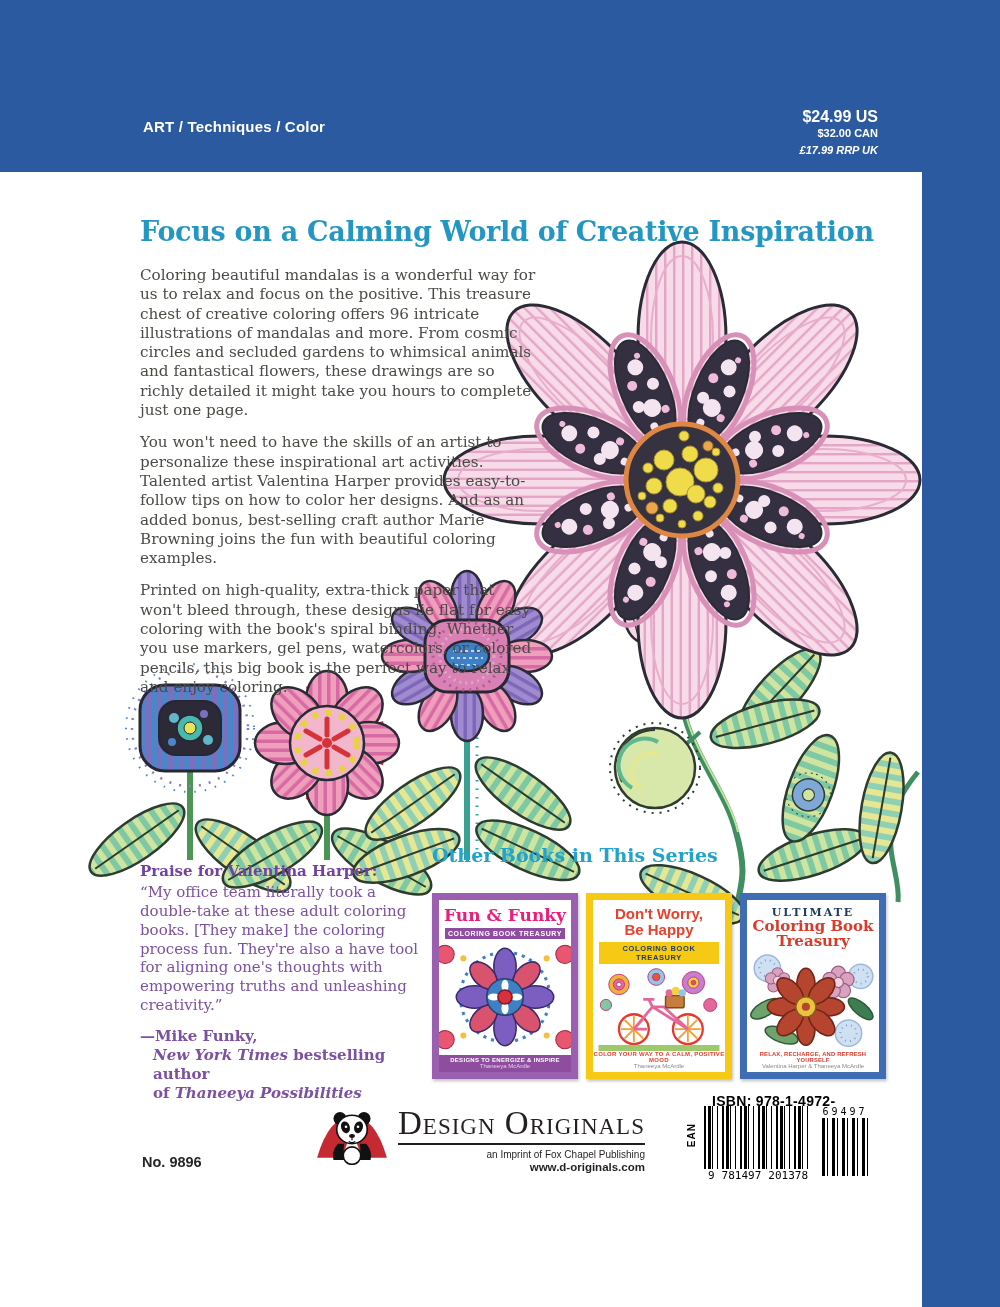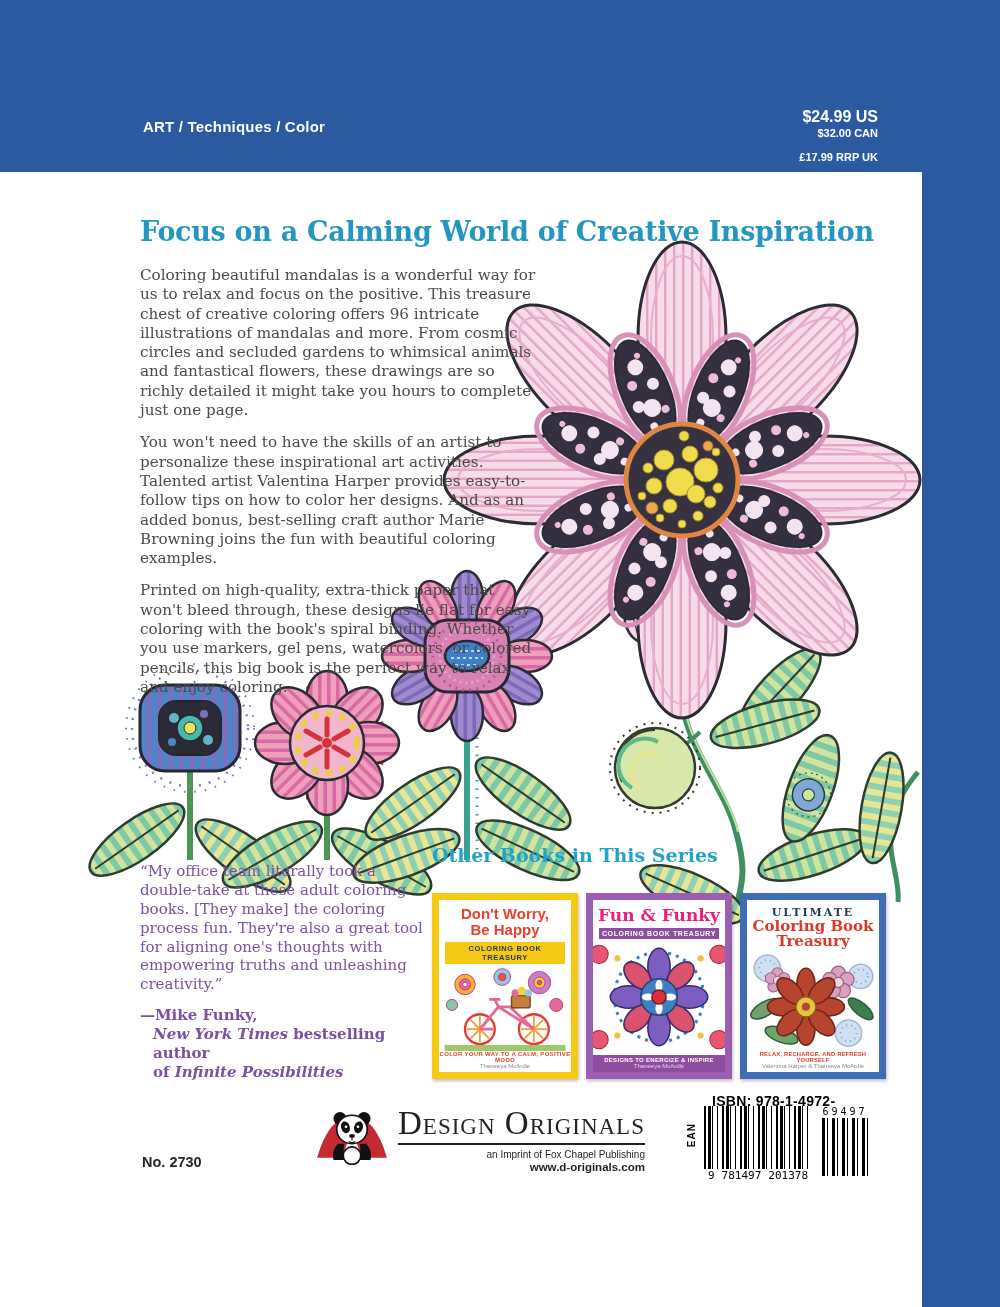--- a/index.html
+++ b/index.html
@@ -12,21 +12,21 @@
   
   .topbar-category {
     position:absolute; left:143px; top:118px;
     color:#fff; font-weight:bold; font-size:15px; letter-spacing:.2px;
   }
   .pricing {
     position:absolute; right:122px; top:108px; text-align:right; color:#fff;
   }
   .price-us { font-size:16px; font-weight:bold; }
   .price-can { font-size:11px; font-weight:bold; margin-top:1px; }
-  .price-uk { font-size:11px; font-weight:bold; margin-top:12px; }
+  .price-uk { font-size:11px; font-weight:bold; font-style:italic; margin-top:5px; }
 
   
   .sheet {
     position:absolute; left:0; top:172px; width:922px; height:1135px;
     background:#ffffff; overflow:hidden;
   }
   .art-layer { position:absolute; left:0; top:0; width:922px; height:1135px; z-index:0; }
 
   .headline {
     position:absolute; left:140px; top:44px; width:740px; z-index:2;
@@ -389,31 +389,80 @@
 
     <div class="headline">Focus on a Calming World of Creative Inspiration</div>
 
     <div class="copy">
       <p>Coloring beautiful mandalas is a wonderful way for us to relax and focus on the positive. This treasure chest of creative coloring offers 96 intricate illustrations of mandalas and more. From cosmic circles and secluded gardens to whimsical animals and fantastical flowers, these drawings are so richly detailed it might take you hours to complete just one page.</p>
       <p>You won't need to have the skills of an artist to personalize these inspirational art activities. Talented artist Valentina Harper provides easy-to-follow tips on how to color her designs. And as an added bonus, best-selling craft author Marie Browning joins the fun with beautiful coloring examples.</p>
       <p>Printed on high-quality, extra-thick paper that won't bleed through, these designs lie flat for easy coloring with the book's spiral binding. Whether you use markers, gel pens, watercolors, or colored pencils, this big book is the perfect way to relax and enjoy coloring.</p>
     </div>
 
     <div class="praise">
-      <div class="praise-quote">“My office team literally took a double-take at these adult coloring books. [They make] the coloring process fun. They're also a great tool for aligning one's thoughts with empowering truths and unleashing creativity.”</div>
+      <div class="praise-heading">Praise for Valentina Harper:</div>
+      <div class="praise-quote">“My office team literally took a double-take at these adult coloring books. [They make] the coloring process fun. They're also a have tool for aligning one's thoughts with empowering truths and unleashing creativity.”</div>
       <div class="praise-attr">
         <div class="praise-attr-name">—Mike Funky,</div>
         <div class="praise-attr-line bld"><span class="it">New York Times</span><span> bestselling author</span></div>
-        <div class="praise-attr-line bld"><span>of </span><span class="it">Infinite Possibilities</span></div>
+        <div class="praise-attr-line bld"><span>of </span><span class="it">Thaneeya Possibilities</span></div>
       </div>
     </div>
 
     <div class="other-heading">Other Books in This Series</div>
 
     <div class="covers">
+
+      <div class="book bk2">
+        <div class="book-inner">
+          <div class="bk2-title">Fun &amp; Funky</div>
+          <div class="bk2-banner">COLORING BOOK TREASURY</div>
+          <svg class="bk-art" viewBox="0 0 130 96" xmlns="http://www.w3.org/2000/svg">
+            <g transform="translate(65,48)">
+              <circle r="44" fill="none" stroke="#3e7fc6" stroke-width="3" stroke-dasharray="3 5"></circle>
+              <g fill="#7b5ec0" stroke="#3a2a6b" stroke-width="1.5">
+                <ellipse cy="-30" rx="11" ry="18"></ellipse>
+                  <ellipse cy="30" rx="11" ry="18"></ellipse>
+                <ellipse cx="-30" rx="18" ry="11"></ellipse>
+                  <ellipse cx="30" rx="18" ry="11"></ellipse>
+                <g transform="rotate(45)">
+                    <ellipse cy="-30" rx="10" ry="16" fill="#d9536f"></ellipse>
+                    <ellipse cy="30" rx="10" ry="16" fill="#d9536f"></ellipse>
+                    <ellipse cx="-30" rx="16" ry="10" fill="#d9536f"></ellipse>
+                    <ellipse cx="30" rx="16" ry="10" fill="#d9536f"></ellipse>
+                  </g>
+              </g>
+              <circle r="18" fill="#3e7fc6" stroke="#27416b" stroke-width="1.5"></circle>
+              <g fill="#fff">
+                  <ellipse cy="-11" rx="3.5" ry="6"></ellipse>
+                  <ellipse cy="11" rx="3.5" ry="6"></ellipse>
+                  <ellipse cx="-11" rx="6" ry="3.5"></ellipse>
+                  <ellipse cx="11" rx="6" ry="3.5"></ellipse>
+                </g>
+              <circle r="7" fill="#d9303e" stroke="#7b1a24" stroke-width="1.5"></circle>
+            </g>
+            <g fill="#e8566f" stroke="#a12a44" stroke-width="1">
+              <circle cx="6" cy="6" r="9"></circle>
+                <circle cx="124" cy="6" r="9"></circle>
+                <circle cx="6" cy="90" r="9"></circle>
+                <circle cx="124" cy="90" r="9"></circle>
+            </g>
+            <g fill="#f2c23e">
+                <circle cx="24" cy="10" r="3"></circle>
+                <circle cx="106" cy="10" r="3"></circle>
+                <circle cx="24" cy="86" r="3"></circle>
+                <circle cx="106" cy="86" r="3"></circle>
+              </g>
+          </svg>
+          <div class="bk2-footer">
+            <div class="bk2-tag">DESIGNS TO ENERGIZE &amp; INSPIRE</div>
+            <div class="bk-author">Thaneeya McArdle</div>
+          </div>
+        </div>
+      </div>
 
       <div class="book bk1">
         <div class="book-inner">
           <div class="bk1-title">
             <div>Don't Worry,</div>
             <div>Be Happy</div>
           </div>
           <div class="bk1-banner">COLORING BOOK TREASURY</div>
           <svg class="bk-art" viewBox="0 0 130 94" xmlns="http://www.w3.org/2000/svg">
             <g stroke="#c2397a" stroke-width="1">
@@ -447,68 +496,20 @@
               <path d="M80 46 L76 36 M58 46 L54 38 M48 38 L60 38"></path>
             </g>
             <rect x="72" y="34" width="20" height="13" rx="2" fill="#c77d3e" stroke="#7a4a20" stroke-width="1.5"></rect>
             <circle cx="76" cy="31" r="4" fill="#e4679a"></circle>
               <circle cx="83" cy="29" r="4.5" fill="#f2d23e"></circle>
               <circle cx="90" cy="31" r="4" fill="#8fc7e8"></circle>
             <rect x="0" y="87" width="130" height="7" fill="#9cc96b"></rect>
           </svg>
           <div class="bk1-tag">COLOR YOUR WAY TO A CALM, POSITIVE MOOD</div>
           <div class="bk-author">Thaneeya McArdle</div>
-        </div>
-      </div>
-
-      <div class="book bk2">
-        <div class="book-inner">
-          <div class="bk2-title">Fun &amp; Funky</div>
-          <div class="bk2-banner">COLORING BOOK TREASURY</div>
-          <svg class="bk-art" viewBox="0 0 130 96" xmlns="http://www.w3.org/2000/svg">
-            <g transform="translate(65,48)">
-              <circle r="44" fill="none" stroke="#3e7fc6" stroke-width="3" stroke-dasharray="3 5"></circle>
-              <g fill="#7b5ec0" stroke="#3a2a6b" stroke-width="1.5">
-                <ellipse cy="-30" rx="11" ry="18"></ellipse>
-                  <ellipse cy="30" rx="11" ry="18"></ellipse>
-                <ellipse cx="-30" rx="18" ry="11"></ellipse>
-                  <ellipse cx="30" rx="18" ry="11"></ellipse>
-                <g transform="rotate(45)">
-                    <ellipse cy="-30" rx="10" ry="16" fill="#d9536f"></ellipse>
-                    <ellipse cy="30" rx="10" ry="16" fill="#d9536f"></ellipse>
-                    <ellipse cx="-30" rx="16" ry="10" fill="#d9536f"></ellipse>
-                    <ellipse cx="30" rx="16" ry="10" fill="#d9536f"></ellipse>
-                  </g>
-              </g>
-              <circle r="18" fill="#3e7fc6" stroke="#27416b" stroke-width="1.5"></circle>
-              <g fill="#fff">
-                  <ellipse cy="-11" rx="3.5" ry="6"></ellipse>
-                  <ellipse cy="11" rx="3.5" ry="6"></ellipse>
-                  <ellipse cx="-11" rx="6" ry="3.5"></ellipse>
-                  <ellipse cx="11" rx="6" ry="3.5"></ellipse>
-                </g>
-              <circle r="7" fill="#d9303e" stroke="#7b1a24" stroke-width="1.5"></circle>
-            </g>
-            <g fill="#e8566f" stroke="#a12a44" stroke-width="1">
-              <circle cx="6" cy="6" r="9"></circle>
-                <circle cx="124" cy="6" r="9"></circle>
-                <circle cx="6" cy="90" r="9"></circle>
-                <circle cx="124" cy="90" r="9"></circle>
-            </g>
-            <g fill="#f2c23e">
-                <circle cx="24" cy="10" r="3"></circle>
-                <circle cx="106" cy="10" r="3"></circle>
-                <circle cx="24" cy="86" r="3"></circle>
-                <circle cx="106" cy="86" r="3"></circle>
-              </g>
-          </svg>
-          <div class="bk2-footer">
-            <div class="bk2-tag">DESIGNS TO ENERGIZE &amp; INSPIRE</div>
-            <div class="bk-author">Thaneeya McArdle</div>
-          </div>
         </div>
       </div>
 
       <div class="book bk3">
         <div class="book-inner">
           <div class="bk3-title1">ULTIMATE</div>
           <div class="bk3-title2">Coloring Book</div>
           <div class="bk3-title2">Treasury</div>
           <svg class="bk-art" viewBox="0 0 130 100" xmlns="http://www.w3.org/2000/svg">
             <g fill="#cfe0f2" stroke="#9db8d8" stroke-width="1.5">
@@ -602,16 +603,16 @@
         <span>9</span>
         <span>781497</span>
         <span>201378</span>
       </div>
       <div class="bc-addon">
         <div class="bc-addon-digits">69497</div>
         <div class="bc-addon-bars"></div>
       </div>
     </div>
 
-    <div class="item-no">No. 2730</div>
+    <div class="item-no">No. 9896</div>
 
   </div>
 </div>
 
 </body></html>

